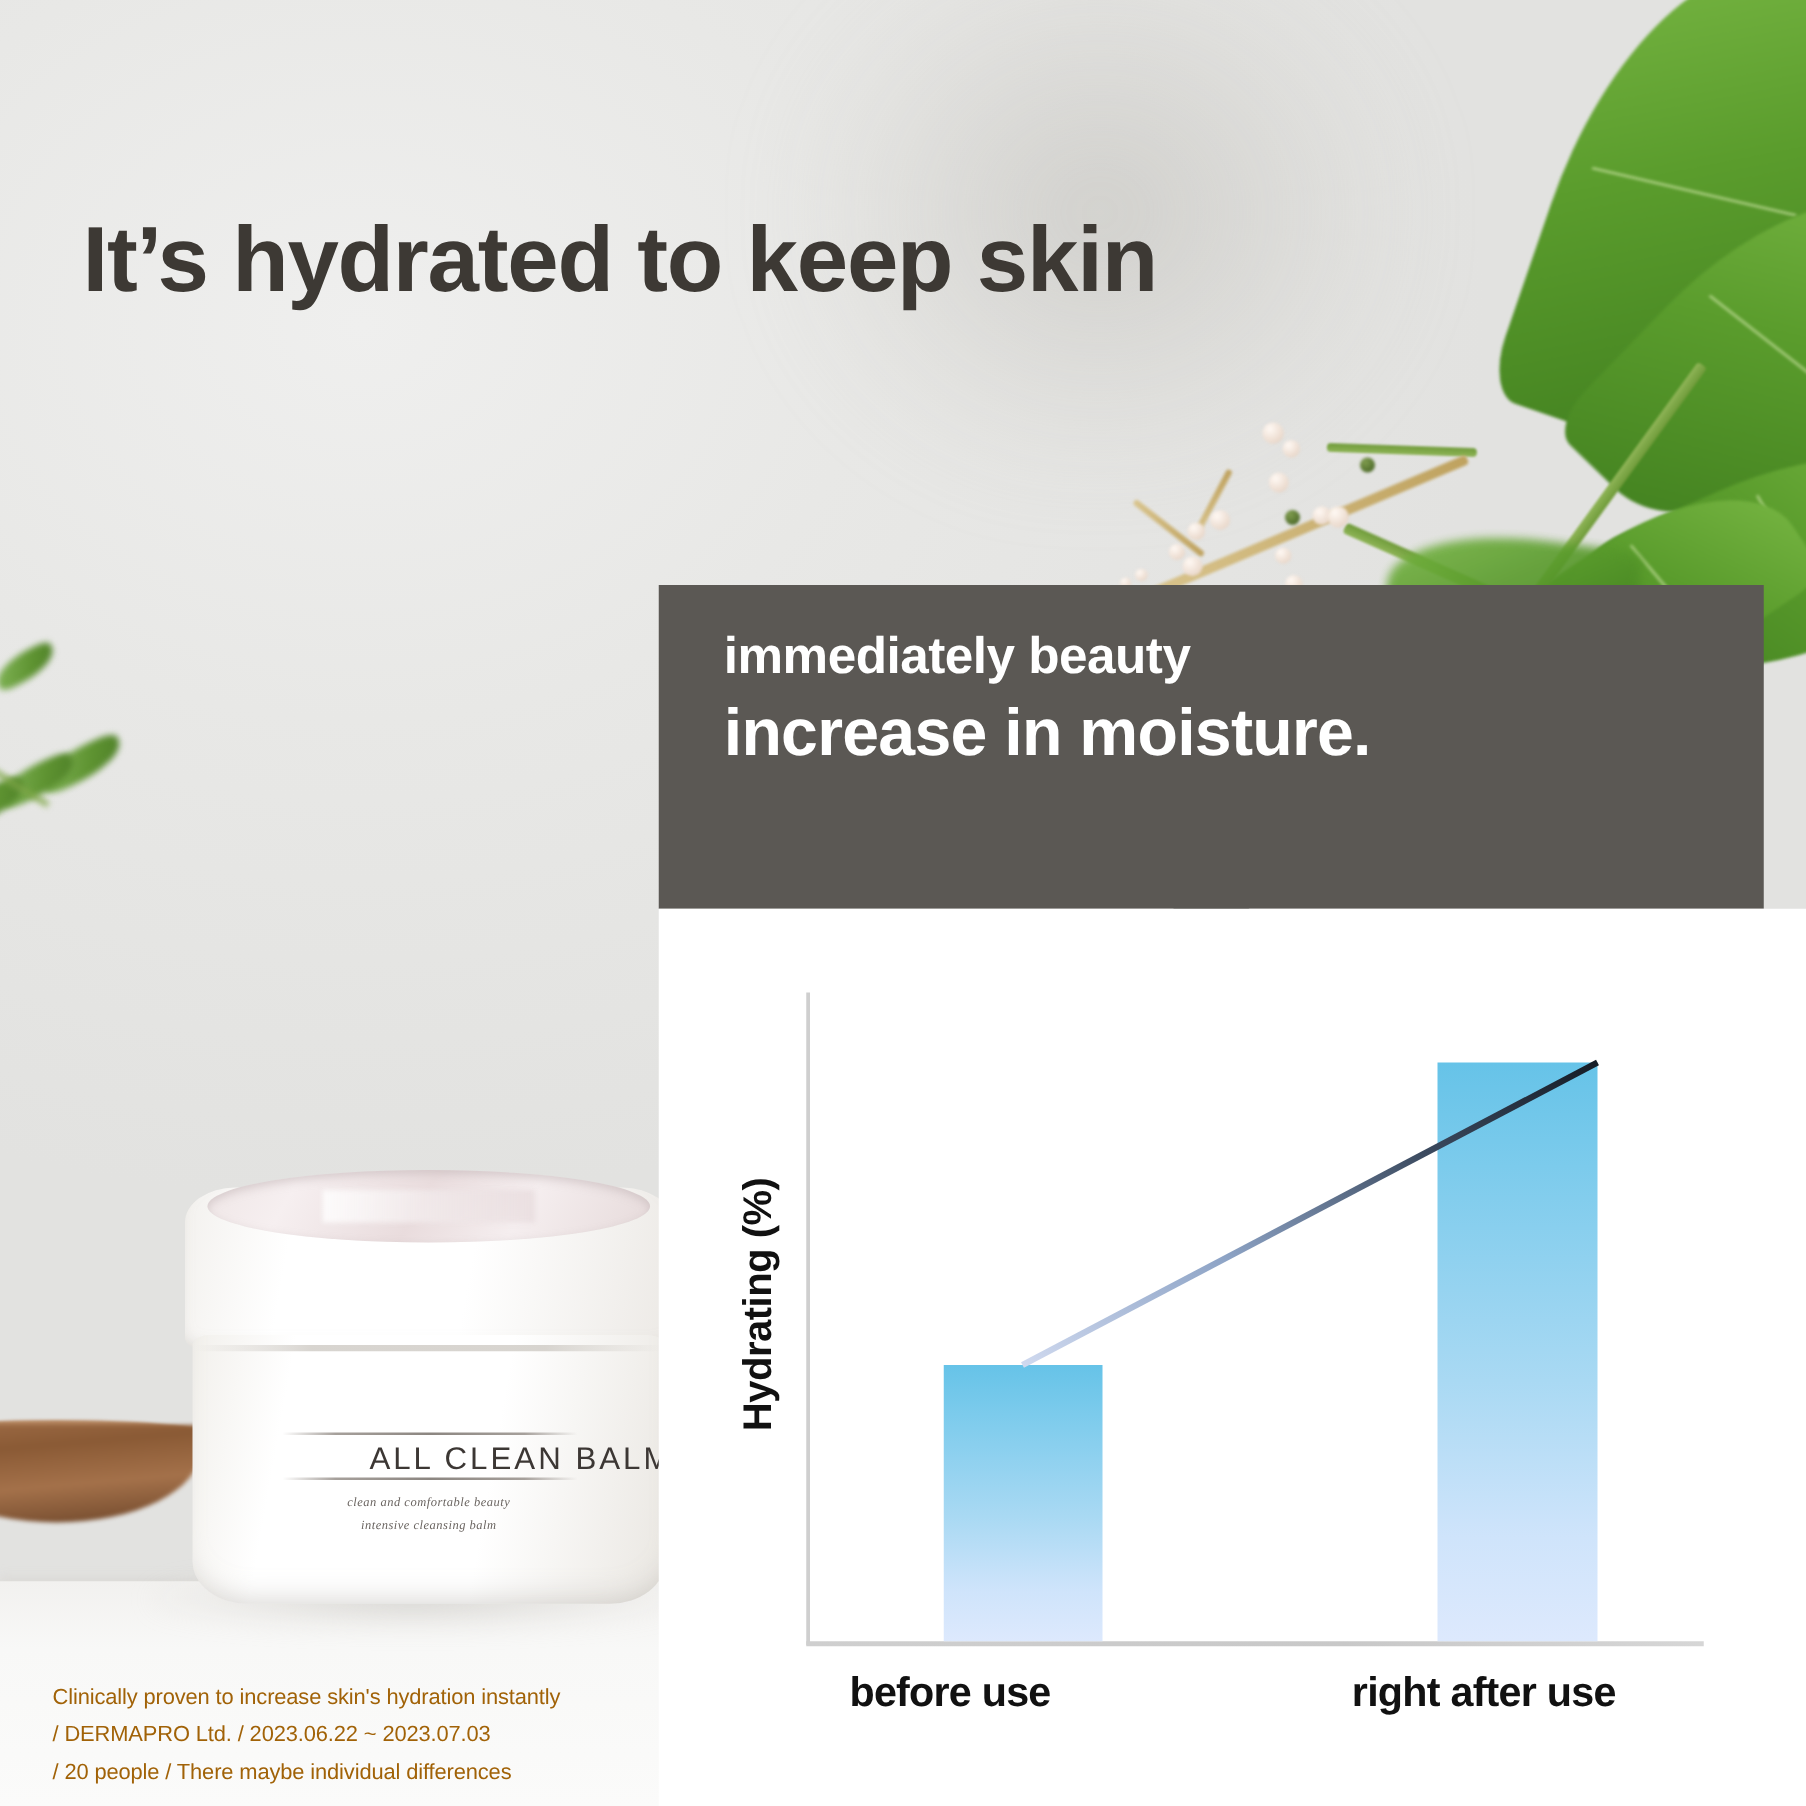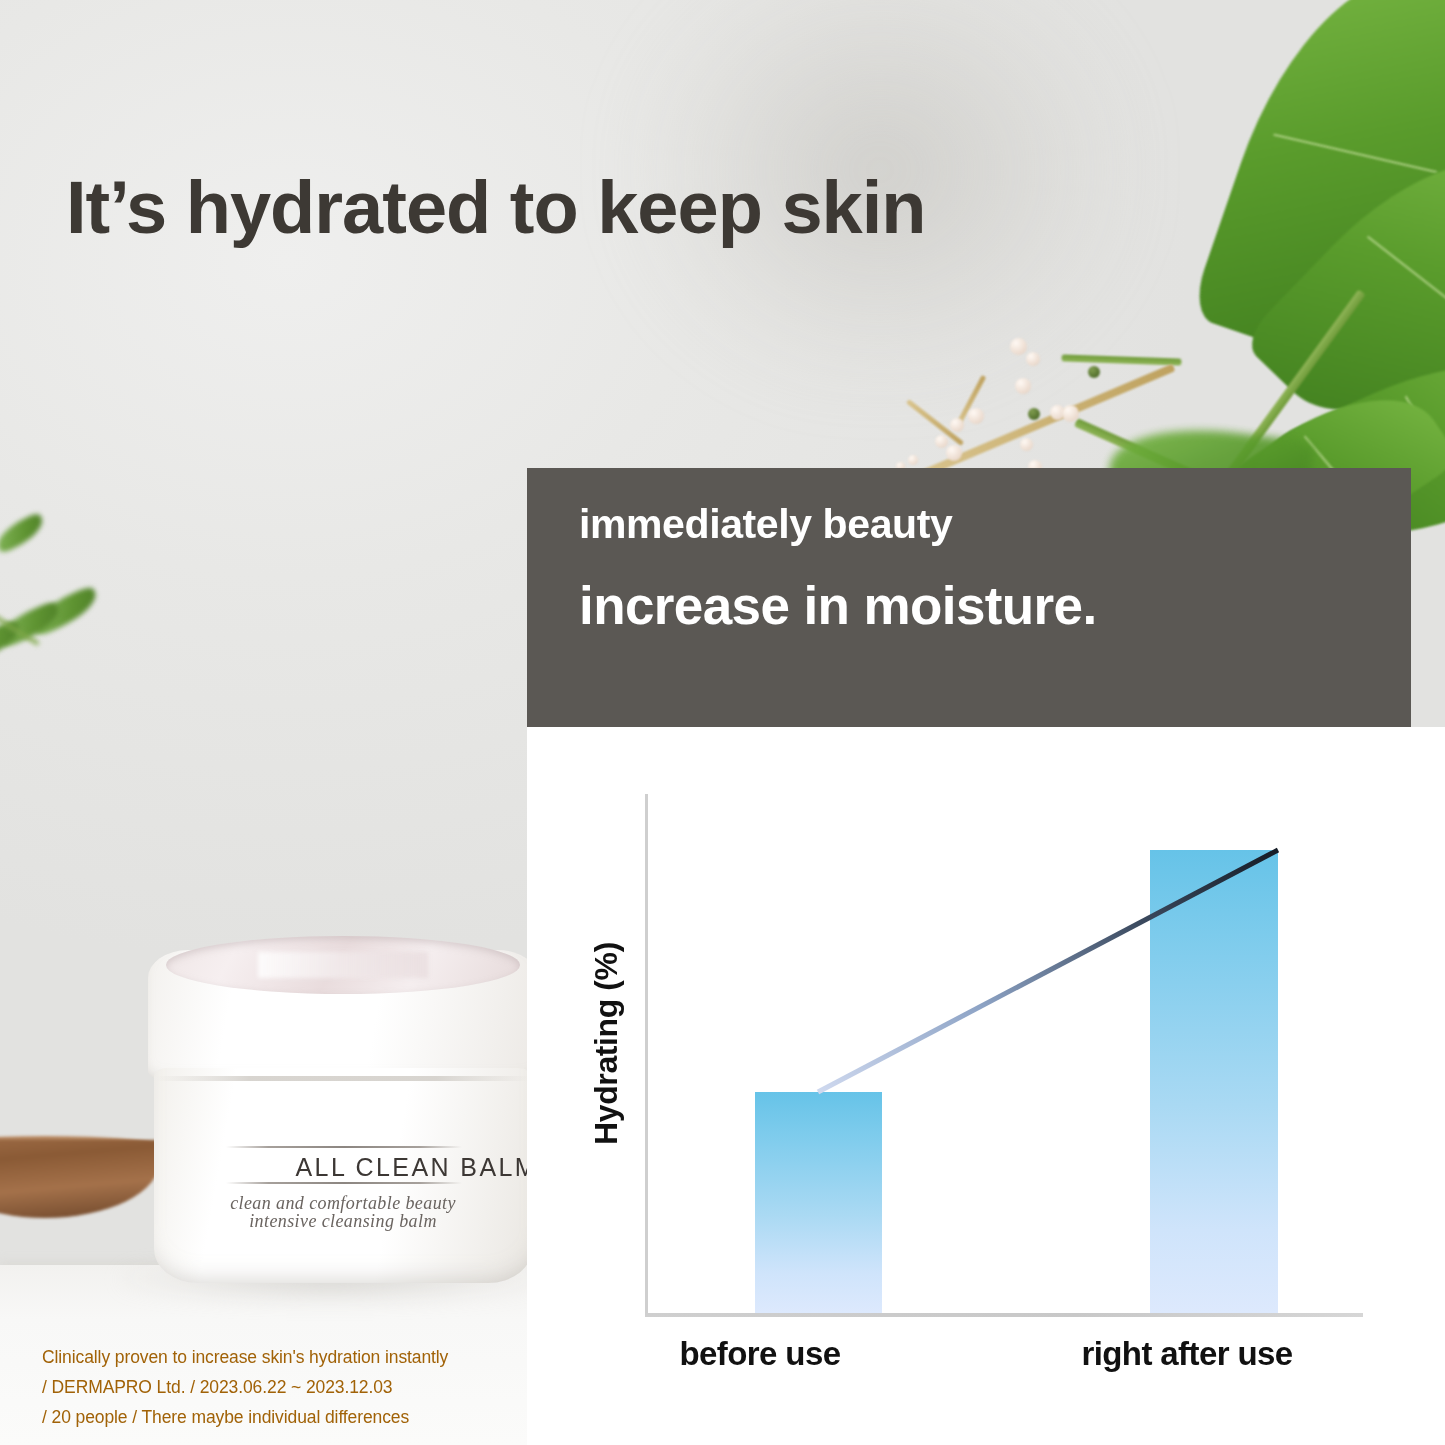--- a/index.html
+++ b/index.html
@@ -163,21 +163,21 @@
     font-size: 25px;
     font-weight: 400;
   }
   .jar-sub {
     position: absolute;
     left: 0; right: 0;
     text-align: center;
     font-family: "Liberation Serif", serif;
     font-style: italic;
     color: #6a6460;
-    font-size: 18px;
+    font-size: 10px;
     line-height: 18px;
     letter-spacing: .4px;
   }
 
   
   .bowl {
     position: absolute;
     left: -70px; top: 1140px;
     width: 230px; height: 78px;
     border-radius: 0 0 120px 120px / 0 0 60px 60px;
@@ -226,21 +226,20 @@
     font-weight: bold;
     line-height: 79px;
     letter-spacing: -.6px;
     white-space: nowrap;
   }
   .callout-line3 {
     font-size: 53px;
     font-weight: bold;
     line-height: 74px;
     letter-spacing: -.6px;
-    margin-top: 19px;
   }
   .callout-arrow {
     position: absolute;
     left: 938px; top: 726px;
     width: 0; height: 0;
     border-left: 31px solid transparent;
     border-right: 31px solid transparent;
     border-top: 30px solid #5b5854;
   }
 
@@ -411,17 +410,17 @@
       </defs>
       <line x1="173" y1="298" x2="633" y2="56" stroke="url(#tl)" stroke-width="5"></line>
     </svg>
 
     <div class="xlabel" style="left:88px; width:290px;">before use</div>
     <div class="xlabel" style="left:495px; width:330px;">right after use</div>
   </div>
 
   <div class="disclaimer">
     <div>Clinically proven to increase skin's hydration instantly</div>
-    <div>/ DERMAPRO Ltd. / 2023.06.22 ~ 2023.12.03</div>
+    <div>/ DERMAPRO Ltd. / 2023.06.22 ~ 2023.07.03</div>
     <div>/ 20 people / There maybe individual differences</div>
   </div>
 
 </div>
 
 </body></html>

